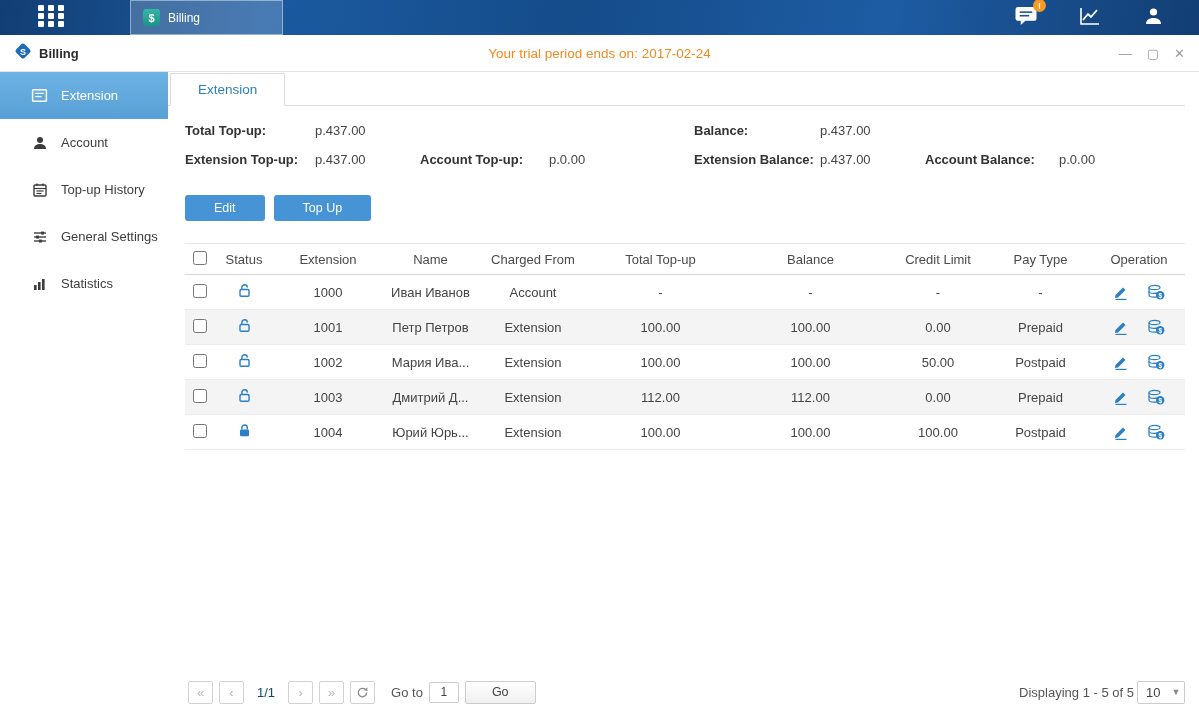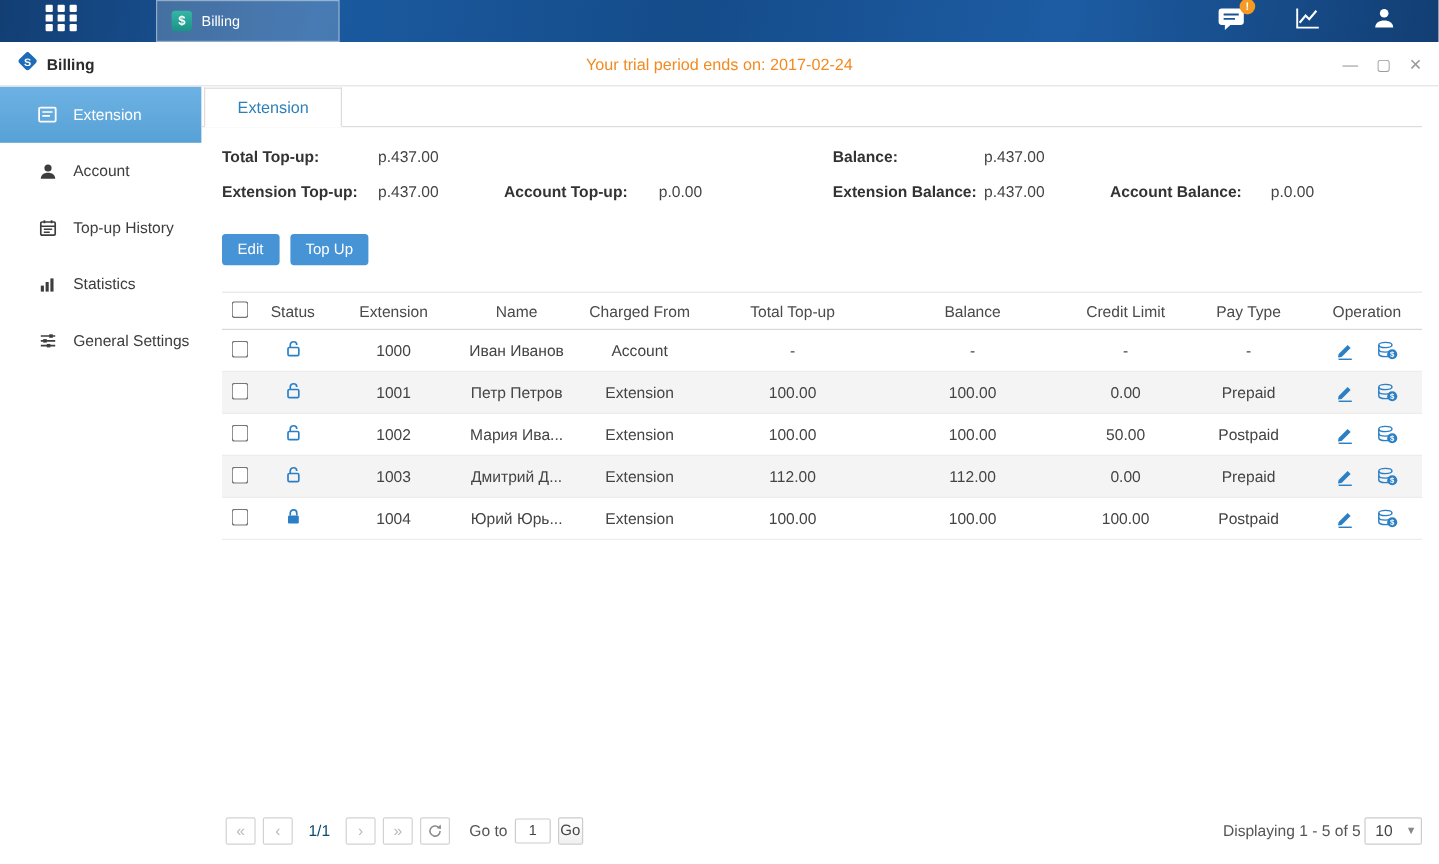--- a/index.html
+++ b/index.html
@@ -50,21 +50,21 @@
     grid-template-columns:130px 105px 129px 145px 126px 105px 134px 1fr;
     row-gap:14px; font-size:13px; align-items:center; }
   .sum-label { font-weight:bold; color:#333; }
   .sum-value { color:#444; }
   .r1{grid-row:1} .r2{grid-row:2}
   .gc1{grid-column:1}.gc2{grid-column:2}.gc3{grid-column:3}.gc4{grid-column:4}
   .gc5{grid-column:5}.gc6{grid-column:6}.gc7{grid-column:7}.gc8{grid-column:8}
 
   
   .actions { margin:28px 0 0 17px; display:flex; gap:9px; }
-  .btn-blue { height:26px; padding:0 13px; background:#4693d6; border:none; border-radius:3px;
+  .btn-blue { height:26px; padding:0 29px; background:#4693d6; border:none; border-radius:3px;
     color:#fff; font-size:12.5px; font-family:inherit; cursor:pointer; }
 
   
   .table { margin:22px 14px 0 17px; font-size:13px; color:#444; }
   .thead, .trow { display:grid; grid-template-columns:30px 58px 110px 95px 110px 145px 155px 100px 105px 1fr; align-items:center; }
   .thead { height:32px; border-top:1px solid #e6e6e6; border-bottom:1px solid #d8d8d8; color:#4a4a4a; }
   .trow { height:35px; border-bottom:1px solid #ececec; }
   .trow:nth-child(even) { background:#f4f4f4; }
   .th, .td { text-align:center; overflow:hidden; white-space:nowrap; text-overflow:ellipsis; }
   .td-cb input, .th-cb input { width:14px; height:14px; cursor:pointer; }
@@ -77,21 +77,21 @@
   
   .footer { margin-top:auto; height:50px; flex:0 0 50px; display:flex; align-items:center;
     justify-content:space-between; padding:0 14px 6px 20px; font-size:13px; color:#555; }
   .pg-left { display:flex; align-items:center; gap:6px; }
   .pg-btn { width:25px; height:23px; border:1px solid #d2d2d2; border-radius:2px; background:#fff;
     color:#b9b9b9; font-size:13px; display:flex; align-items:center; justify-content:center; cursor:pointer; }
   .pg-info { margin:0 7px; color:#0c4a6e; }
   .goto-label { margin-left:10px; }
   .goto-input { width:30px; height:21px; border:1px solid #ccc; border-radius:2px; text-align:center;
     font-size:12px; font-family:inherit; color:#444; }
-  .go-btn { height:23px; padding:0 1px; border:1px solid #ccc; border-radius:2px;
+  .go-btn { height:23px; padding:0 26px; border:1px solid #ccc; border-radius:2px;
     background:linear-gradient(#fff,#f0f0f0); font-size:12.5px; font-family:inherit; color:#444; cursor:pointer; }
   .pg-right { display:flex; align-items:center; gap:3px; }
   .size-select { width:48px; height:23px; border:1px solid #ccc; border-radius:2px; display:flex;
     align-items:center; cursor:pointer; background:#fff; }
   .size-select .size-val { flex:1; padding-left:8px; color:#444; }
   .size-select .arrow { width:16px; display:flex; align-items:center; justify-content:center; color:#888; font-size:9px; }
 </style>
 </head>
 <body>
 
@@ -199,43 +199,43 @@
               <line x1="11" y1="1.5" x2="11" y2="4" stroke="currentColor" stroke-width="1.4"></line>
               <line x1="4.5" y1="9" x2="11.5" y2="9" stroke="currentColor" stroke-width="1.2"></line>
               <line x1="4.5" y1="11.5" x2="9.5" y2="11.5" stroke="currentColor" stroke-width="1.2"></line>
             </svg>
         </span>
         <span>Top-up History</span>
       </div>
       <div class="side-item">
         <span class="s-icon">
           <svg width="16" height="16" viewBox="0 0 16 16">
-              <rect x="2" y="9" width="2.6" height="5" fill="currentColor"></rect>
-              <rect x="6" y="6" width="2.6" height="8" fill="currentColor"></rect>
-              <rect x="10" y="3" width="2.6" height="11" fill="currentColor"></rect>
-            </svg>
-        </span>
-        <span>Statistics</span>
-      </div>
-      <div class="side-item">
-        <span class="s-icon">
-          <svg width="16" height="16" viewBox="0 0 16 16">
               <g stroke="currentColor" stroke-width="1.4">
                 <line x1="2" y1="4" x2="14" y2="4"></line>
                 <line x1="2" y1="8" x2="14" y2="8"></line>
                 <line x1="2" y1="12" x2="14" y2="12"></line>
               </g>
               <g fill="currentColor">
                 <rect x="9" y="2.6" width="3" height="2.9"></rect>
                 <rect x="4" y="6.6" width="3" height="2.9"></rect>
                 <rect x="7" y="10.6" width="3" height="2.9"></rect>
               </g>
             </svg>
         </span>
         <span>General Settings</span>
+      </div>
+      <div class="side-item">
+        <span class="s-icon">
+          <svg width="16" height="16" viewBox="0 0 16 16">
+              <rect x="2" y="9" width="2.6" height="5" fill="currentColor"></rect>
+              <rect x="6" y="6" width="2.6" height="8" fill="currentColor"></rect>
+              <rect x="10" y="3" width="2.6" height="11" fill="currentColor"></rect>
+            </svg>
+        </span>
+        <span>Statistics</span>
       </div>
     </div>
 
     <div class="main">
 
       <div class="tabstrip">
         <div class="tab">Extension</div>
       </div>
 
       <div class="summary">

